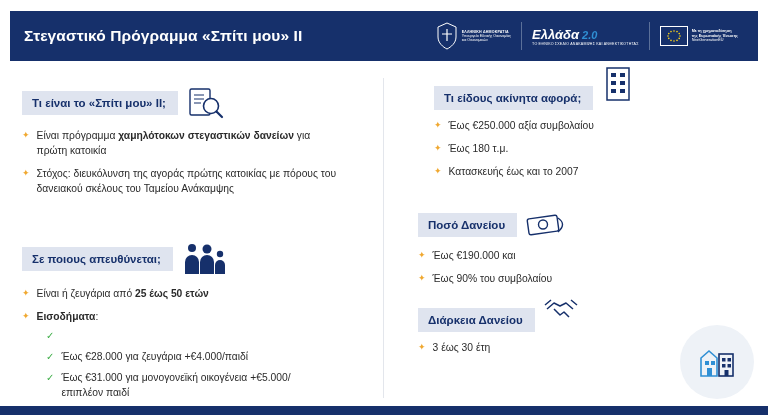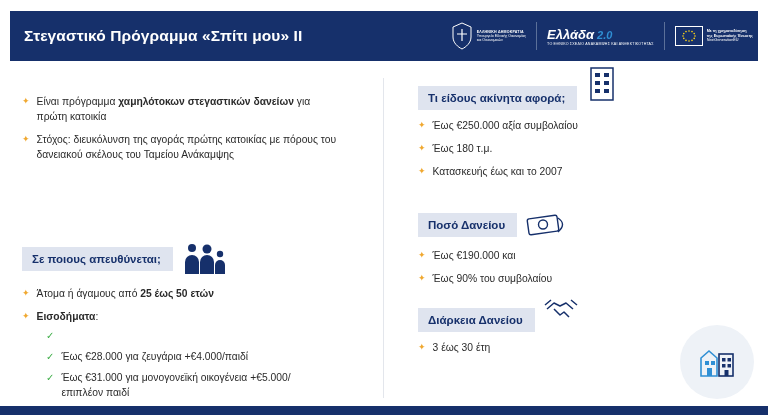--- a/index.html
+++ b/index.html
@@ -34,21 +34,21 @@
     font-size: 15.5px;
     font-weight: bold;
     padding-left: 14px;
     letter-spacing: 0.1px;
     white-space: nowrap;
   }
   .header-logos {
     display: flex;
     align-items: center;
     gap: 10px;
-    padding-right: 5px;
+    padding-right: 20px;
   }
   .logo-block {
     display: flex;
     align-items: center;
     gap: 4px;
   }
   .logo-sep {
     width: 1px;
     height: 28px;
     background: #5b7099;
@@ -249,20 +249,29 @@
           <div>NextGenerationEU</div>
         </div>
       </div>
 
     </div>
   </div>
 
   <div class="v-divider"></div>
 
   <div class="section" style="left:22px; top:86px; width:340px;">
+    <div class="pill-row">
+      <div class="pill">Τι είναι το «Σπίτι μου» ΙΙ;</div>
+      <svg width="40" height="34" viewBox="0 0 40 34" class="icon-svg">
+        <rect x="4" y="3" width="20" height="26" rx="1.5" fill="none" stroke="#16306b" stroke-width="1.4"></rect>
+        <path d="M8 9 h10 M8 13 h10 M8 17 h7" stroke="#16306b" stroke-width="1.2"></path>
+        <circle cx="25" cy="20" r="7.5" fill="#ffffff" stroke="#16306b" stroke-width="1.6"></circle>
+        <path d="M30.5 25.5 L36 31" stroke="#16306b" stroke-width="2.2" stroke-linecap="round"></path>
+      </svg>
+    </div>
     <ul class="bul">
       <li>
         <span class="mk">✦</span>
         <span class="txt"><span>Είναι πρόγραμμα </span><span class="bold">χαμηλότοκων στεγαστικών δανείων</span><span> για πρώτη κατοικία</span></span>
       </li>
       <li>
         <span class="mk">✦</span>
         <span class="txt">Στόχος: διευκόλυνση της αγοράς πρώτης κατοικίας με πόρους του δανειακού σκέλους του Ταμείου Ανάκαμψης</span>
       </li>
     </ul>
@@ -276,21 +285,21 @@
         <path d="M4 34 v-12 a7 7 0 0 1 14 0 v12" fill="#16306b"></path>
         <circle cx="26" cy="9" r="4.5" fill="#16306b"></circle>
         <path d="M19 34 v-12 a7 7 0 0 1 14 0 v12" fill="#16306b"></path>
         <circle cx="39" cy="14" r="3.2" fill="#16306b"></circle>
         <path d="M34 34 v-9 a5 5 0 0 1 10 0 v9" fill="#16306b"></path>
       </svg>
     </div>
     <ul class="bul">
       <li>
         <span class="mk">✦</span>
-        <span class="txt"><span>Άτομα ή άγαμους από </span><span class="bold">25 έως 50 ετών</span></span>
+        <span class="txt"><span>Είναι ή ζευγάρια από </span><span class="bold">25 έως 50 ετών</span></span>
       </li>
       <li style="margin-bottom:4px;">
         <span class="mk">✦</span>
         <span class="txt"><span class="bold">Εισοδήματα</span><span>:</span></span>
       </li>
     </ul>
     <ul class="sub" style="margin-left:24px;">
       <li>
         <span class="mk">✓</span>
       </li>
@@ -298,21 +307,21 @@
         <span class="mk">✓</span>
         <span class="txt">Έως €28.000 για ζευγάρια +€4.000/παιδί</span>
       </li>
       <li>
         <span class="mk">✓</span>
         <span class="txt" style="max-width:250px;">Έως €31.000 για μονογονεϊκή οικογένεια +€5.000/επιπλέον παιδί</span>
       </li>
     </ul>
   </div>
 
-  <div class="section" style="left:418px; top:86px; width:330px;">
+  <div class="section" style="left:434px; top:86px; width:330px;">
     <div class="pill-row">
       <div class="pill">Τι είδους ακίνητα αφορά;</div>
       <svg width="34" height="40" viewBox="0 0 34 40" class="icon-svg" style="margin-top:-26px;">
         <rect x="6" y="3" width="22" height="32" fill="none" stroke="#16306b" stroke-width="1.5"></rect>
         <rect x="10" y="8" width="5" height="4" fill="#16306b"></rect>
         <rect x="19" y="8" width="5" height="4" fill="#16306b"></rect>
         <rect x="10" y="16" width="5" height="4" fill="#16306b"></rect>
         <rect x="19" y="16" width="5" height="4" fill="#16306b"></rect>
         <rect x="10" y="24" width="5" height="4" fill="#16306b"></rect>
         <rect x="19" y="24" width="5" height="4" fill="#16306b"></rect>

